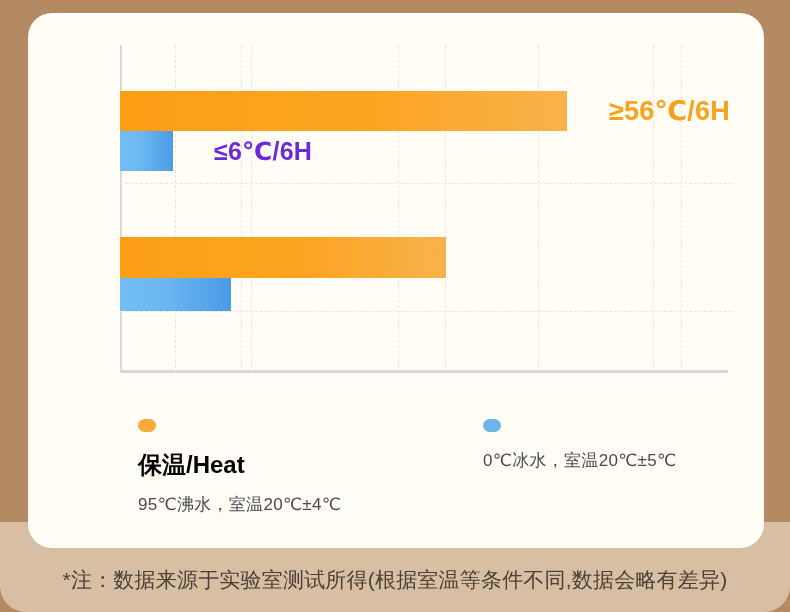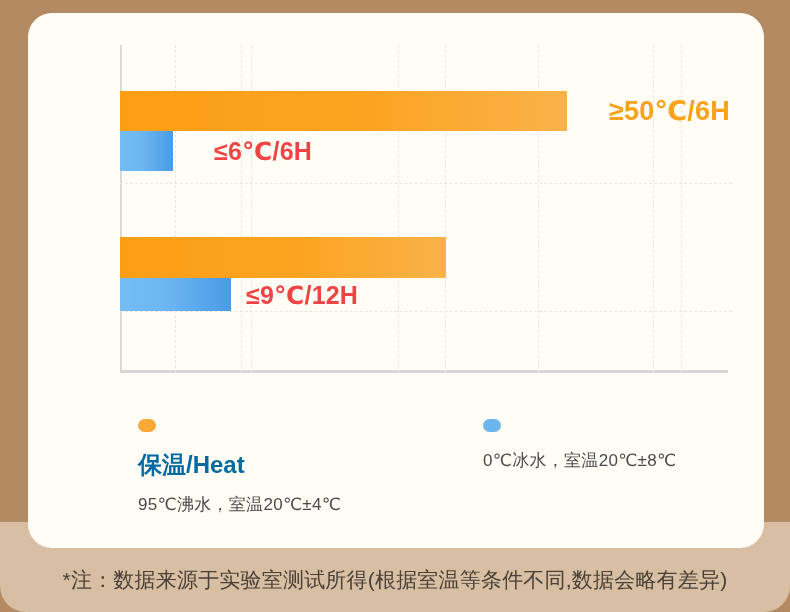--- a/index.html
+++ b/index.html
@@ -105,21 +105,21 @@
     background: linear-gradient(to right, #74bdf4 0%, #6cb7f1 40%, #4b9ae6 100%);
   }
 
   .bar-label {
     position: absolute;
     font-weight: bold;
     white-space: nowrap;
     letter-spacing: .2px;
   }
   .bar-label.heat { color: #f9a21b; }
-  .bar-label.cold { color: #ef4444; }
+  .bar-label.cold { color: #6d28d9; }
 
   
   #bar-heat-1   { top: 46px;  height: 40px; width: 447px; }
   #label-heat-1 { left: 489px; top: 50px; font-size: 27px; }
   #bar-cold-1   { top: 86px;  height: 40px; width: 53px; }
   #label-cold-1 { left: 94px;  top: 92px; font-size: 25px; }
 
   
   #bar-heat-2   { top: 192px; height: 41px; width: 326px; }
   #label-heat-2 { left: 373px; top: 196px; font-size: 27px; }
@@ -142,21 +142,21 @@
     border-radius: 7px;
     margin-bottom: 17px;
   }
   .legend-dot.heat { background: #f9a938; }
   .legend-dot.cold { background: #6cb5ec; }
   .legend-title {
     font-size: 24px;
     font-weight: bold;
     margin-bottom: 12px;
   }
-  .legend-title.heat { color: #0369a1; }
+  .legend-title.heat { color: #000000; }
   .legend-title.cold { color: #59a7ea; }
   .legend-sub {
     font-size: 17px;
     color: #4a4a4a;
     letter-spacing: .3px;
   }
 
   
   #footnote {
     position: absolute;
@@ -188,43 +188,42 @@
       <div class="vgrid" style="left:278px"></div>
       <div class="vgrid" style="left:325px"></div>
       <div class="vgrid" style="left:418px"></div>
       <div class="vgrid" style="left:533px"></div>
       <div class="vgrid" style="left:561px"></div>
 
       <div class="hgrid" style="top:138px"></div>
       <div class="hgrid" style="top:266px"></div>
 
       <div class="bar heat" id="bar-heat-1"></div>
-      <div class="bar-label heat" id="label-heat-1">≥50℃/6H</div>
+      <div class="bar-label heat" id="label-heat-1">≥56℃/6H</div>
 
       <div class="bar cold" id="bar-cold-1"></div>
       <div class="bar-label cold" id="label-cold-1">≤6℃/6H</div>
 
       <div class="bar heat" id="bar-heat-2"></div>
 
       <div class="bar cold" id="bar-cold-2"></div>
-      <div class="bar-label cold" id="label-cold-2">≤9℃/12H</div>
 
     </div>
   </div>
 
   <div id="legend">
 
     <div class="legend-col">
       <div class="legend-dot heat"></div>
       <div class="legend-title heat">保温/Heat</div>
       <div class="legend-sub">95℃沸水，室温20℃±4℃</div>
     </div>
 
     <div class="legend-col second">
       <div class="legend-dot cold"></div>
-      <div class="legend-sub">0℃冰水，室温20℃±8℃</div>
+      <div class="legend-sub">0℃冰水，室温20℃±5℃</div>
     </div>
 
   </div>
 
 </div>
 
 <div id="footnote">*注：数据来源于实验室测试所得(根据室温等条件不同,数据会略有差异)</div>
 
 </body></html>

